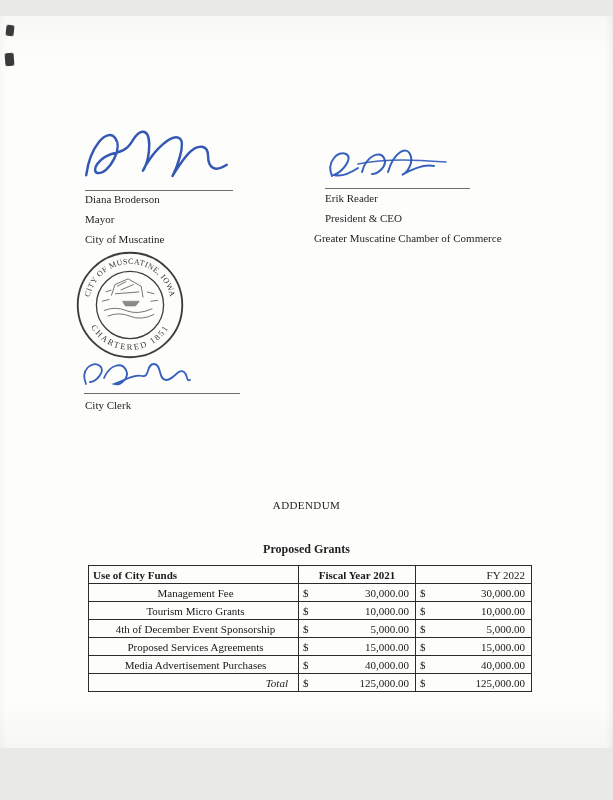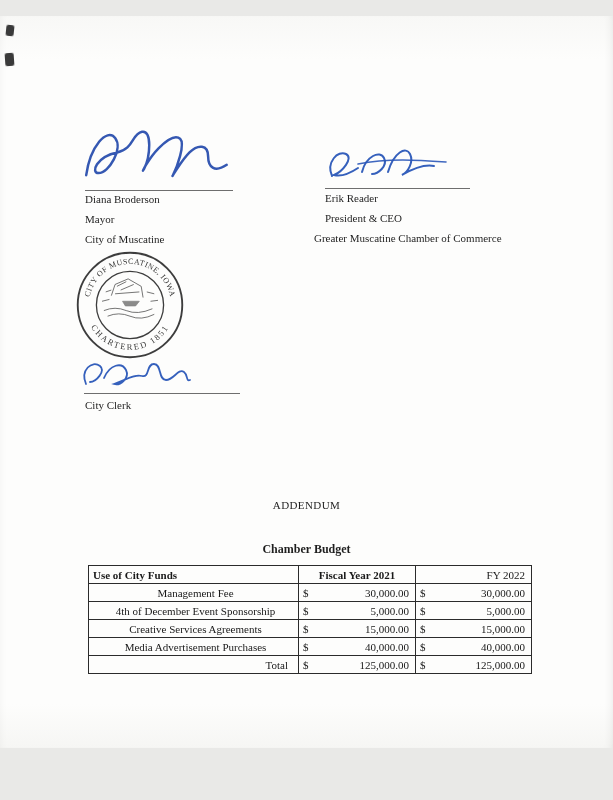--- a/index.html
+++ b/index.html
@@ -25,21 +25,21 @@
   }
   table.budget td, table.budget th{
     border:1px solid #2b2b2b;padding:1px 0;height:15px;line-height:14px;
     font-weight:normal;overflow:hidden;white-space:nowrap;
   }
   .th-funds{text-align:left;padding-left:4px !important;font-weight:bold !important;}
   .th-fy21{text-align:center;font-weight:bold !important;}
   .th-fy22{text-align:right;padding-right:6px !important;font-weight:normal;}
   .label-cell{text-align:center;padding-left:4px !important;}
   .money{display:flex;justify-content:space-between;padding:0 6px 0 4px;}
-  .total-label{text-align:right;padding-right:10px !important;}
+  .total-label{text-align:right;padding-right:10px !important;font-style:italic;}
   .seal-text{font-family:"Liberation Serif",serif;fill:#1b1b1b;}
 </style>
 </head>
 <body>
 
 <div class="page">
 
   <div class="artifact a1"></div>
   <div class="artifact a2"></div>
 
@@ -84,21 +84,21 @@
   </svg>
 
   <svg class="sig-svg" style="left:78px;top:340px;width:120px;height:42px;" viewBox="0 0 120 42">
     <path d="M8,28 C2,14 14,4 22,10 C28,15 18,26 12,26 M26,22 C32,8 44,6 48,14 C52,22 42,30 36,28 C48,24 56,18 64,20 C72,22 68,8 76,8 C84,8 80,24 88,24 C96,24 100,12 106,16 C110,19 108,26 112,24" fill="none" stroke="#2a57b8" stroke-width="1.8" stroke-linecap="round" opacity=".95"></path>
   </svg>
   <div class="sig-line" style="left:84px;top:377px;width:156px;"></div>
   <div class="doc-text" style="left:85px;top:383px;">City Clerk</div>
 
   <div class="center-text addendum">ADDENDUM</div>
 
-  <div class="center-text budget-title">Chamber Budget</div>
+  <div class="center-text budget-title">Proposed Grants</div>
 
   <table class="budget">
     <colgroup>
         <col style="width:210px">
         <col style="width:117px">
         <col style="width:116px">
       </colgroup>
     <tbody>
         <tr>
       <th class="th-funds">Use of City Funds</th>
@@ -114,36 +114,51 @@
             </div>
           </td>
       <td>
             <div class="money">
               <span>$</span>
               <span>30,000.00</span>
             </div>
           </td>
     </tr>
     <tr>
+      <td class="label-cell">Tourism Micro Grants</td>
+      <td>
+            <div class="money">
+              <span>$</span>
+              <span>10,000.00</span>
+            </div>
+          </td>
+      <td>
+            <div class="money">
+              <span>$</span>
+              <span>10,000.00</span>
+            </div>
+          </td>
+    </tr>
+    <tr>
       <td class="label-cell">4th of December Event Sponsorship</td>
       <td>
             <div class="money">
               <span>$</span>
               <span>5,000.00</span>
             </div>
           </td>
       <td>
             <div class="money">
               <span>$</span>
               <span>5,000.00</span>
             </div>
           </td>
     </tr>
     <tr>
-      <td class="label-cell">Creative Services Agreements</td>
+      <td class="label-cell">Proposed Services Agreements</td>
       <td>
             <div class="money">
               <span>$</span>
               <span>15,000.00</span>
             </div>
           </td>
       <td>
             <div class="money">
               <span>$</span>
               <span>15,000.00</span>

